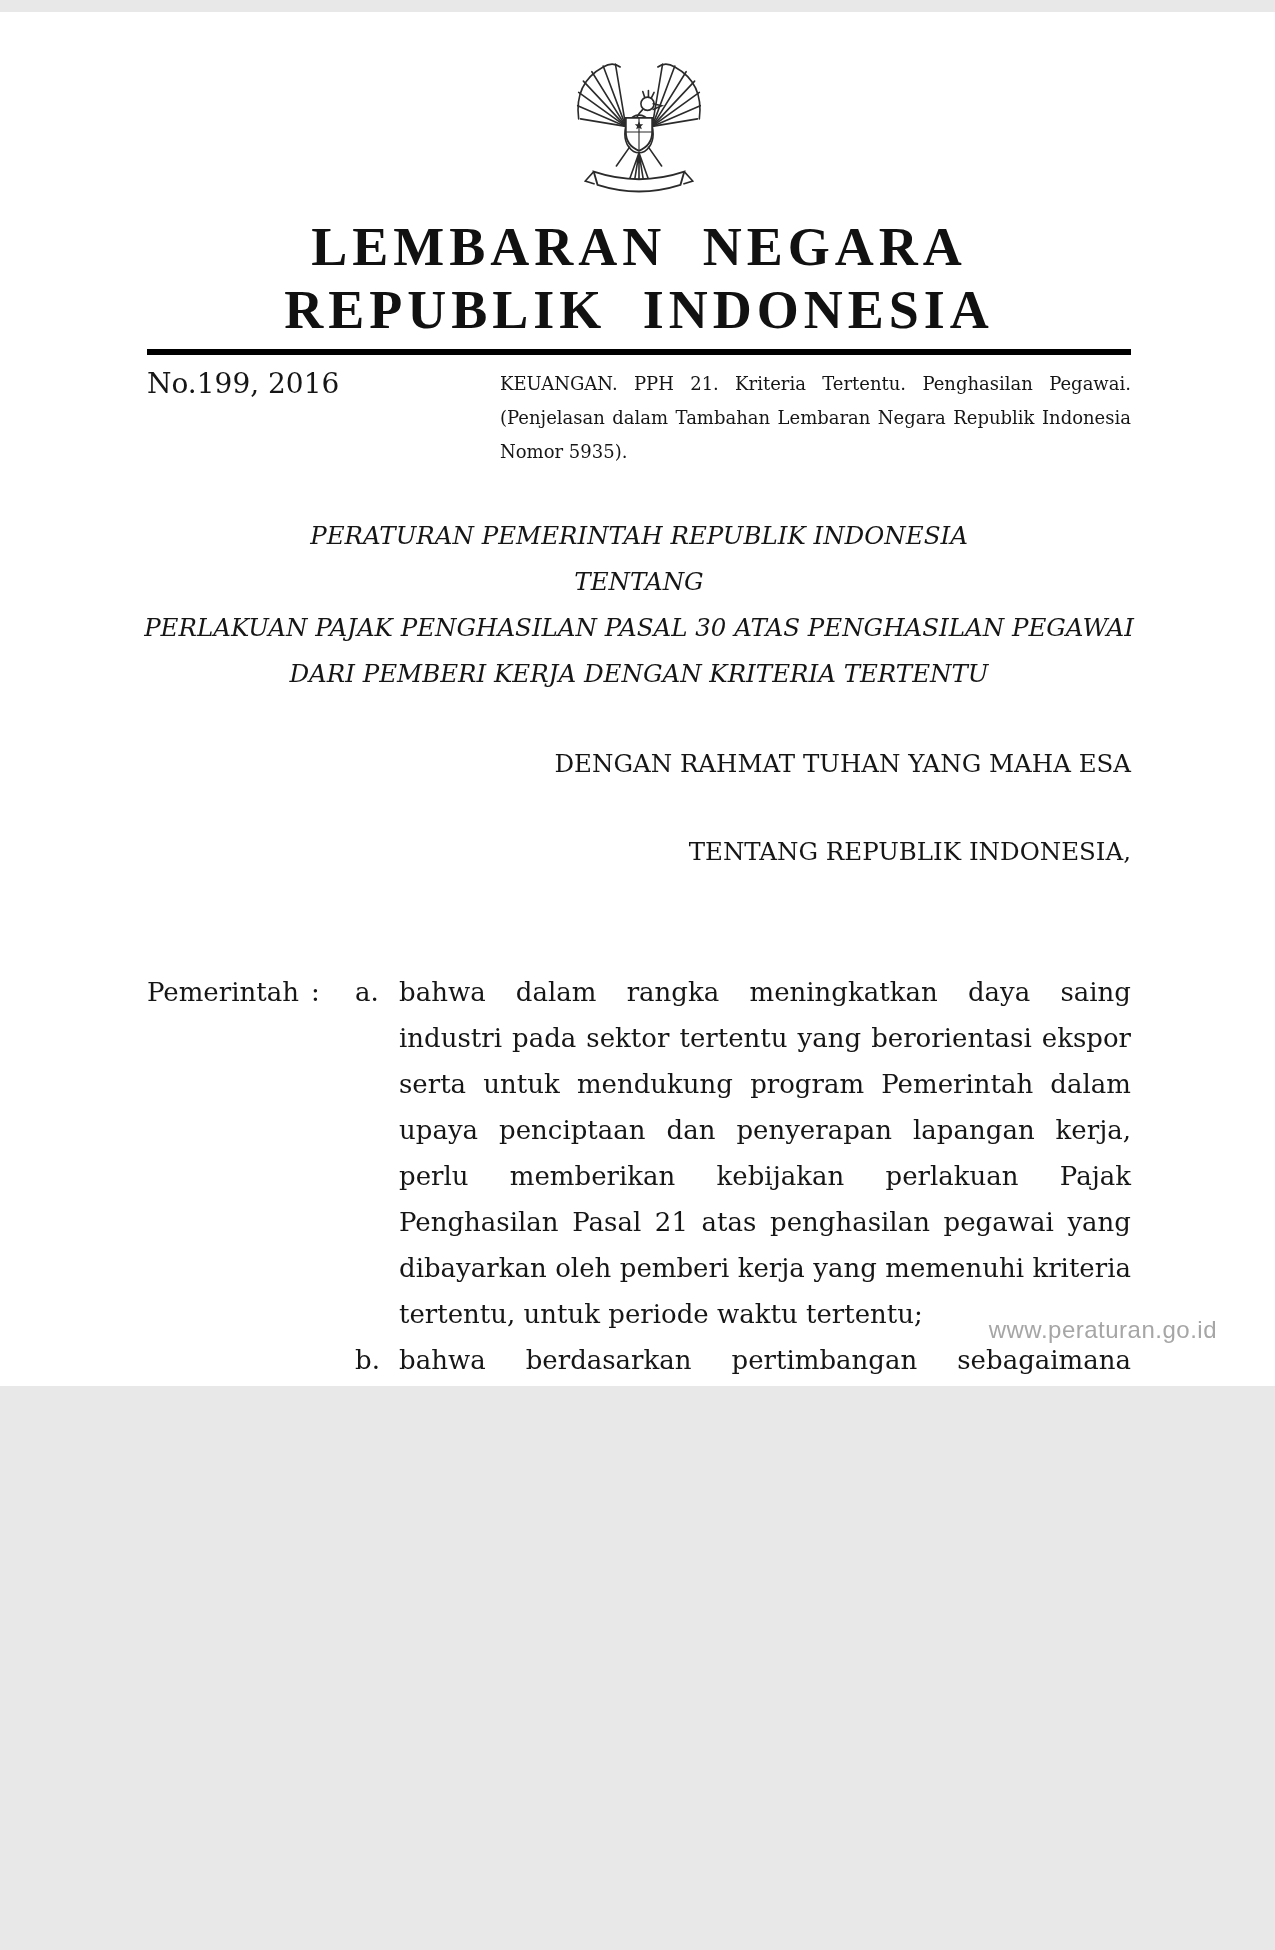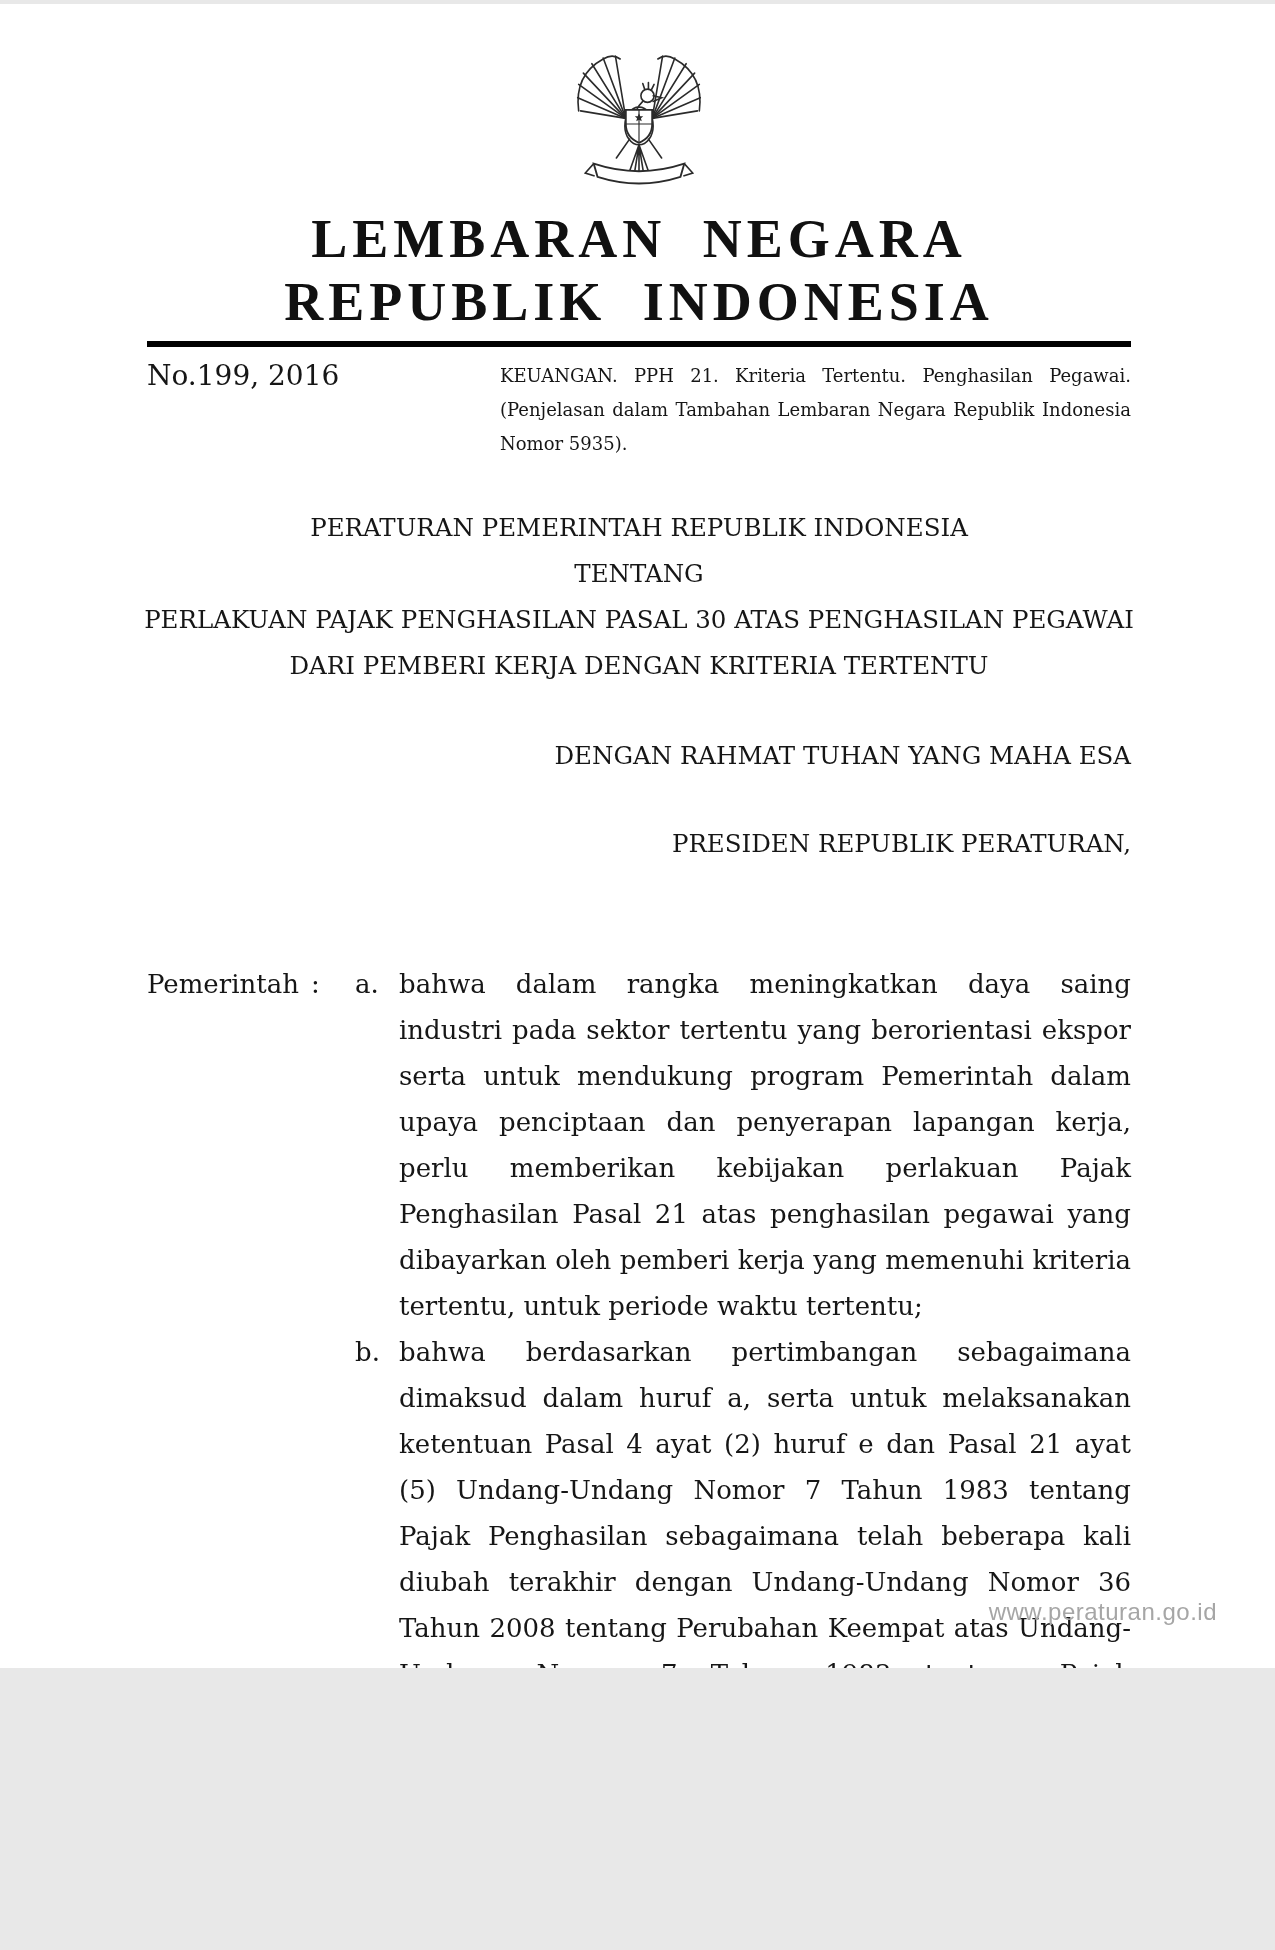--- a/index.html
+++ b/index.html
@@ -1,19 +1,19 @@
 <!DOCTYPE html>
 <html><head>
 <meta charset="utf-8">
 <style>
   html,body { margin:0; padding:0; background:#e8e8e8; }
   .page {
     position:relative;
-    width:1275px; height:1664px;
-    margin:4px auto;
+    width:1275px; height:1374px;
+    margin:12px auto;
     background:#ffffff;
     color:#161616;
     font-family:"DejaVu Serif", serif;
     overflow:hidden;
     box-sizing:border-box;
   }
   .content { padding:46px 144px 0 147px; }
 
   
   .emblem { text-align:center; }
@@ -30,21 +30,21 @@
     color:#111;
   }
   .rule { border-bottom:6px solid #000; margin-top:8px; }
 
   
   .issue-row { display:flex; margin-top:12px; }
   .issue-no { width:353px; font-size:28px; line-height:34px; }
   .subject  { flex:1; font-size:18px; line-height:34px; text-align:justify; text-justify:inter-word; }
 
   
-  .title-block { margin:44px -42px 0 -42px; text-align:center; }
+  .title-block { margin:44px -42px 0 -42px; text-align:center;font-style:italic; }
   .t-line { font-size:24.5px; line-height:46px; white-space:nowrap; }
 
   .invocation, .issuer {
     text-align:right; font-size:24.5px; line-height:46px; white-space:nowrap;
   }
   .invocation { margin-top:44px; }
   .issuer     { margin-top:42px; }
 
   
   .considering { display:flex; margin-top:94px; font-size:26px; line-height:46px; }
@@ -125,21 +125,21 @@
     </div>
 
     <div class="title-block">
       <div class="t-line">PERATURAN PEMERINTAH REPUBLIK INDONESIA</div>
       <div class="t-line">TENTANG</div>
       <div class="t-line">PERLAKUAN PAJAK PENGHASILAN PASAL 30 ATAS PENGHASILAN PEGAWAI</div>
       <div class="t-line">DARI PEMBERI KERJA DENGAN KRITERIA TERTENTU</div>
     </div>
 
     <div class="invocation">DENGAN RAHMAT TUHAN YANG MAHA ESA</div>
-    <div class="issuer">PRESIDEN REPUBLIK PERATURAN,</div>
+    <div class="issuer">TENTANG REPUBLIK INDONESIA,</div>
 
     <div class="considering">
       <div class="c-label">Pemerintah</div>
       <div class="c-colon">:</div>
       <div class="c-items">
         <div class="c-item">
           <div class="c-marker">a.</div>
           <div class="c-text">bahwa dalam rangka meningkatkan daya saing industri pada sektor tertentu yang berorientasi ekspor serta untuk mendukung program Pemerintah dalam upaya penciptaan dan penyerapan lapangan kerja, perlu memberikan kebijakan perlakuan Pajak Penghasilan Pasal 21 atas penghasilan pegawai yang dibayarkan oleh pemberi kerja yang memenuhi kriteria tertentu, untuk periode waktu tertentu;</div>
         </div>
         <div class="c-item">

